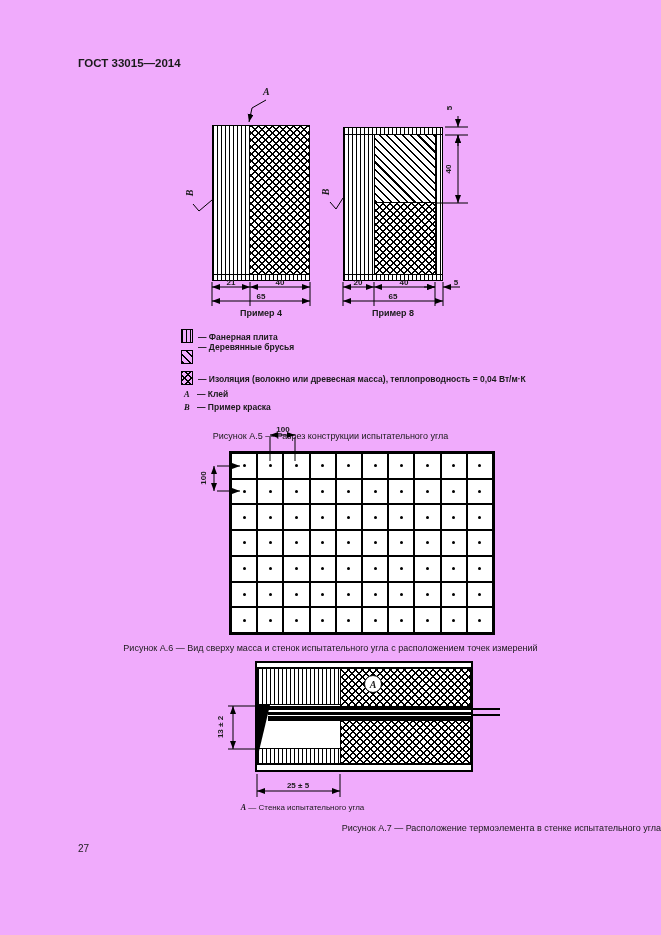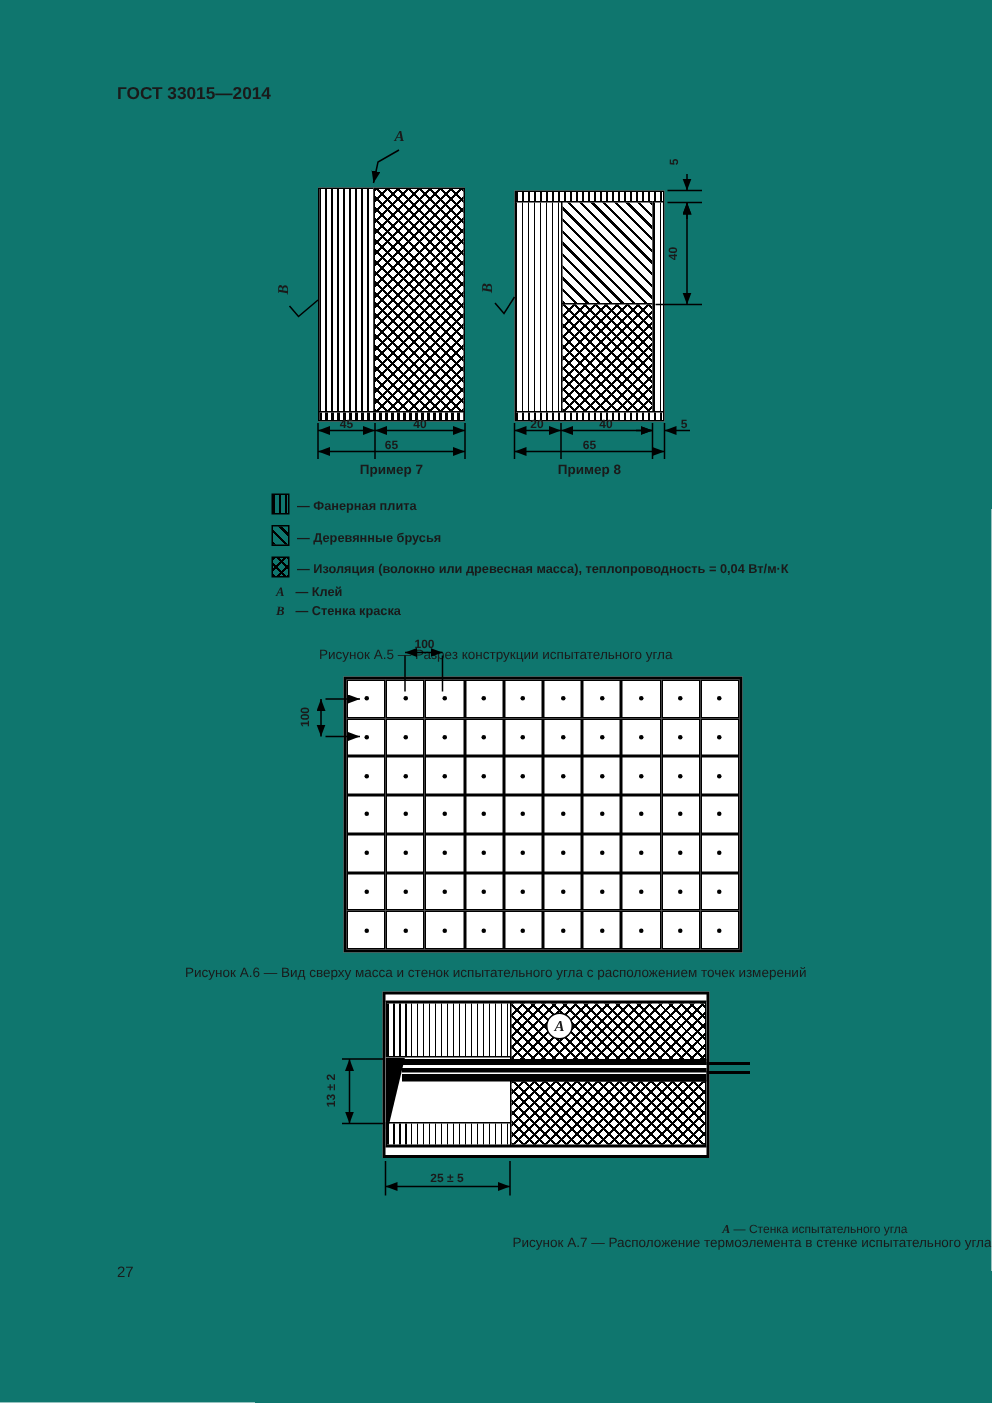--- a/index.html
+++ b/index.html
@@ -1,16 +1,16 @@
 <!DOCTYPE html>
 <html><head>
 <meta charset="utf-8">
 <style>
   html,body{margin:0;padding:0;background:#fff;}
-  .page{position:relative;width:661px;height:935px;background:#0f766e;overflow:hidden;
+  .page{position:relative;width:661px;height:935px;background:#f0abfc;overflow:hidden;
         font-family:"Liberation Sans",sans-serif;color:#1a1a1a;}
   .abs{position:absolute;box-sizing:border-box;}
   .region{position:absolute;box-sizing:border-box;border:1.5px solid #000;background-color:#fff;}
   .hatch-v{background-image:repeating-linear-gradient(90deg,#000 0,#000 1px,transparent 1px,transparent 4px);}
   .hatch-vd{background-image:repeating-linear-gradient(90deg,#000 0,#000 1.5px,transparent 1.5px,transparent 4px);}
   .hatch-d{background-image:repeating-linear-gradient(45deg,#000 0,#000 1.5px,transparent 1.5px,transparent 5.5px);}
   .hatch-x{background-image:repeating-linear-gradient(45deg,#000 0,#000 1.4px,transparent 1.4px,transparent 5px),
            repeating-linear-gradient(135deg,#000 0,#000 1.4px,transparent 1.4px,transparent 5px);}
   .lbl{position:absolute;font-weight:bold;font-size:8px;line-height:1;white-space:nowrap;}
   .lbl.c{transform:translateX(-50%);}
@@ -26,39 +26,39 @@
   .grid{position:absolute;display:grid;border:2px solid #000;background:#fff;}
   .cell{border:1px solid #000;display:flex;align-items:center;justify-content:center;}
   .dot{width:3px;height:3px;background:#000;border-radius:50%;}
   .band{position:absolute;background:#000;}
   .whiteline{position:absolute;background:#fff;}
   .circleA{position:absolute;width:16px;height:16px;border-radius:50%;border:1.5px solid #000;background:#fff;
            display:flex;align-items:center;justify-content:center;font-size:10px;}
   svg.overlay{position:absolute;left:0;top:0;pointer-events:none;}
   .hdr{position:absolute;font-weight:bold;font-size:11.5px;}
   .pgnum{position:absolute;font-size:10px;}
-  .note{position:absolute;left:0;width:605px;text-align:right;font-size:8px;white-space:nowrap;margin-top:12px;}
+  .note{position:absolute;left:0;width:605px;text-align:center;font-size:8px;white-space:nowrap;}
 </style>
 </head>
 <body>
 
 <div class="page">
 
   <span class="hdr" style="left:78px;top:57px;">ГОСТ 33015—2014</span>
 
   <div>
 
     <div>
       <div class="region hatch-v" style="left:212px;top:125px;width:39px;height:150px;"></div>
       <div class="region hatch-x" style="left:249px;top:125px;width:61px;height:150px;"></div>
       <div class="region hatch-vd" style="left:212px;top:274px;width:98px;height:7px;"></div>
-      <span class="lbl c" style="left:231px;top:279px;">45</span>
+      <span class="lbl c" style="left:231px;top:279px;">21</span>
       <span class="lbl c" style="left:280px;top:279px;">40</span>
       <span class="lbl c" style="left:261px;top:293px;">65</span>
-      <span class="extitle" style="left:261px;top:308px;">Пример 7</span>
+      <span class="extitle" style="left:261px;top:308px;">Пример 4</span>
     </div>
 
     <div>
       <div class="region hatch-vd" style="left:343px;top:127px;width:100px;height:8px;"></div>
       <div class="region hatch-v" style="left:343px;top:134px;width:32px;height:141px;"></div>
       <div class="region hatch-d" style="left:374px;top:134px;width:62px;height:69px;"></div>
       <div class="region hatch-x" style="left:374px;top:202px;width:62px;height:73px;"></div>
       <div class="region hatch-v" style="left:435px;top:134px;width:8px;height:141px;"></div>
       <div class="region hatch-vd" style="left:343px;top:274px;width:100px;height:7px;"></div>
       <span class="lbl c" style="left:358px;top:279px;">20</span>
@@ -71,27 +71,27 @@
     </div>
 
     <span class="callout ital" style="left:263px;top:87px;">А</span>
     <span class="vcallout ital" style="left:190px;top:193px;">В</span>
     <span class="vcallout ital" style="left:326px;top:192px;">В</span>
 
     <div>
       <div class="legend-icon hatch-vd" style="left:181px;top:329px;"></div>
       <span class="legend-row" style="left:198px;top:332px;">— Фанерная плита</span>
       <div class="legend-icon hatch-d" style="left:181px;top:350px;"></div>
-      <span class="legend-row" style="left:198px;top:353px;">— Деревянные брусья</span>
+      <span class="legend-row" style="left:198px;top:342px;">— Деревянные брусья</span>
       <div class="legend-icon hatch-x" style="left:181px;top:371px;"></div>
       <span class="legend-row" style="left:198px;top:374px;">— Изоляция (волокно или древесная масса), теплопроводность = 0,04 Вт/м·К</span>
       <span class="legend-row ital" style="left:184px;top:389px;">А</span>
       <span class="legend-row" style="left:197px;top:389px;text-align:center;">— Клей</span>
       <span class="legend-row ital" style="left:184px;top:402px;">В</span>
-      <span class="legend-row" style="left:197px;top:402px;">— Стенка краска</span>
+      <span class="legend-row" style="left:197px;top:402px;">— Пример краска</span>
     </div>
 
     <div class="caption" style="top:431px;">Рисунок А.5 — Разрез конструкции испытательного угла</div>
   </div>
 
   <div>
     <div class="grid" style="left: 229px; top: 451px; width: 262px; height: 180px; grid-template-columns: repeat(10, 1fr); grid-template-rows: repeat(7, 1fr);">
         <div class="cell">
           <span class="dot"></span>
         </div>

